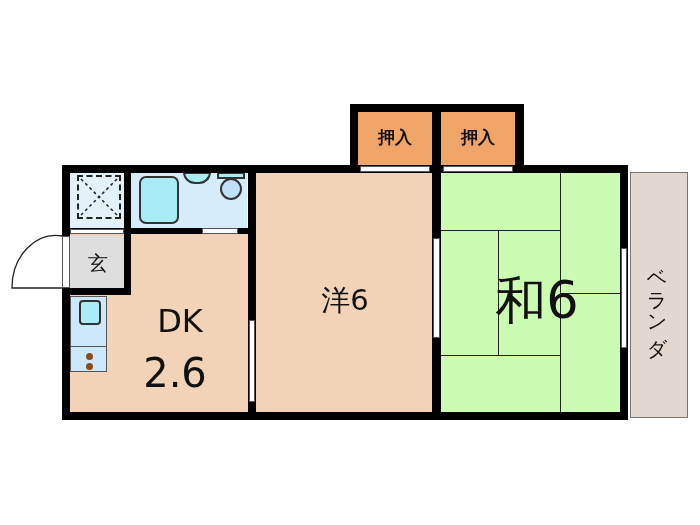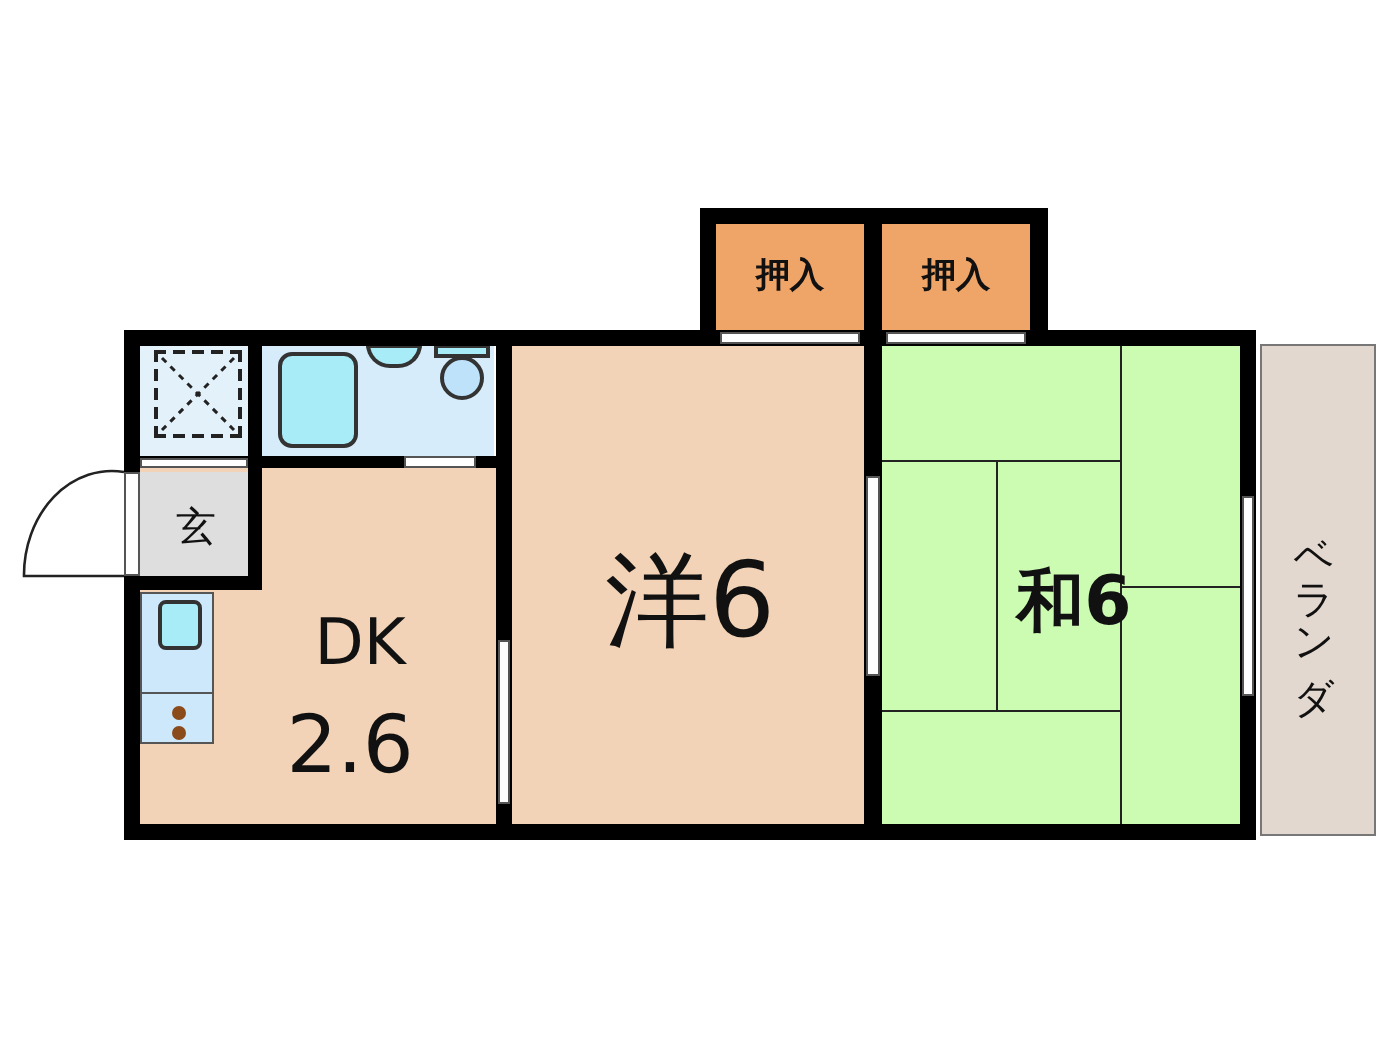--- a/index.html
+++ b/index.html
@@ -70,18 +70,18 @@
 <div class="win" style="left:433px;top:238px;width:7px;height:100px;"></div>
 <div class="win" style="left:621px;top:248px;width:6px;height:100px;"></div>
 <div class="win" style="left:62px;top:236px;width:8px;height:52px;"></div>
 
 <svg class="abs" style="left:8px;top:232px;" width="58" height="60">
     <path d="M54 4 A44 52 0 0 0 4 56 L54 56" fill="none" stroke="#222" stroke-width="1.3"></path>
   </svg>
 
 <div class="lbl" style="left:130px;top:298px;width:100px;height:46px;font-size:32px;">DK</div>
 <div class="lbl" style="left:130px;top:350px;width:90px;height:46px;font-size:40px;">2.6</div>
-<div class="lbl" style="left:290px;top:278px;width:110px;height:46px;font-size:52px;">洋6</div>
-<div class="lbl" style="left:482px;top:278px;width:110px;height:46px;font-size:34px;font-weight:bold;">和6</div>
+<div class="lbl" style="left:290px;top:278px;width:110px;height:46px;font-size:29px;">洋6</div>
+<div class="lbl" style="left:482px;top:278px;width:110px;height:46px;font-size:51px;">和6</div>
 <div class="lbl" style="left:72px;top:248px;width:52px;height:30px;font-size:20px;">玄</div>
 <div class="lbl" style="left:358px;top:122px;width:74px;height:30px;font-size:17px;font-weight:bold;">押入</div>
 <div class="lbl" style="left:441px;top:122px;width:74px;height:30px;font-size:17px;font-weight:bold;">押入</div>
 <div class="lbl" style="left:645px;top:245px;width:26px;height:110px;font-size:20px;writing-mode:vertical-rl;">ベランダ</div>
 
 </body></html>

